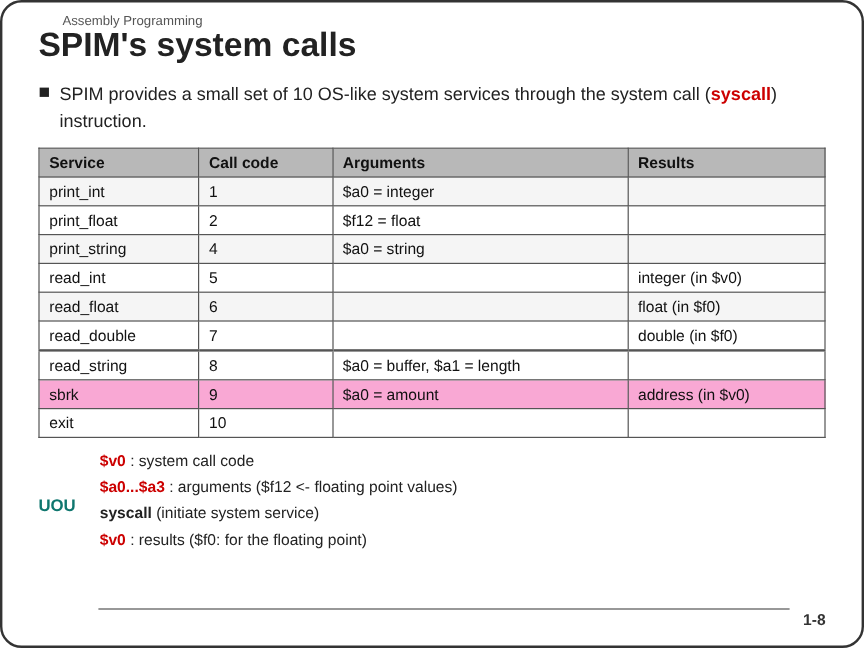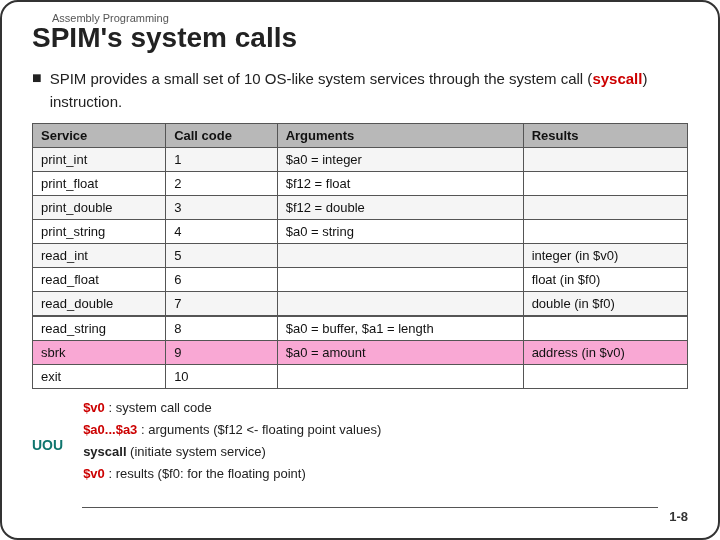--- a/index.html
+++ b/index.html
@@ -169,26 +169,20 @@
           <td>$a0 = integer</td>
           <td></td>
         </tr>
         <tr>
           <td>print_float</td>
           <td>2</td>
           <td>$f12 = float</td>
           <td></td>
         </tr>
         <tr>
-          <td>print_double</td>
-          <td>3</td>
-          <td>$f12 = double</td>
-          <td></td>
-        </tr>
-        <tr>
           <td>print_string</td>
           <td>4</td>
           <td>$a0 = string</td>
           <td></td>
         </tr>
         <tr>
           <td>read_int</td>
           <td>5</td>
           <td></td>
           <td>integer (in $v0)</td>

